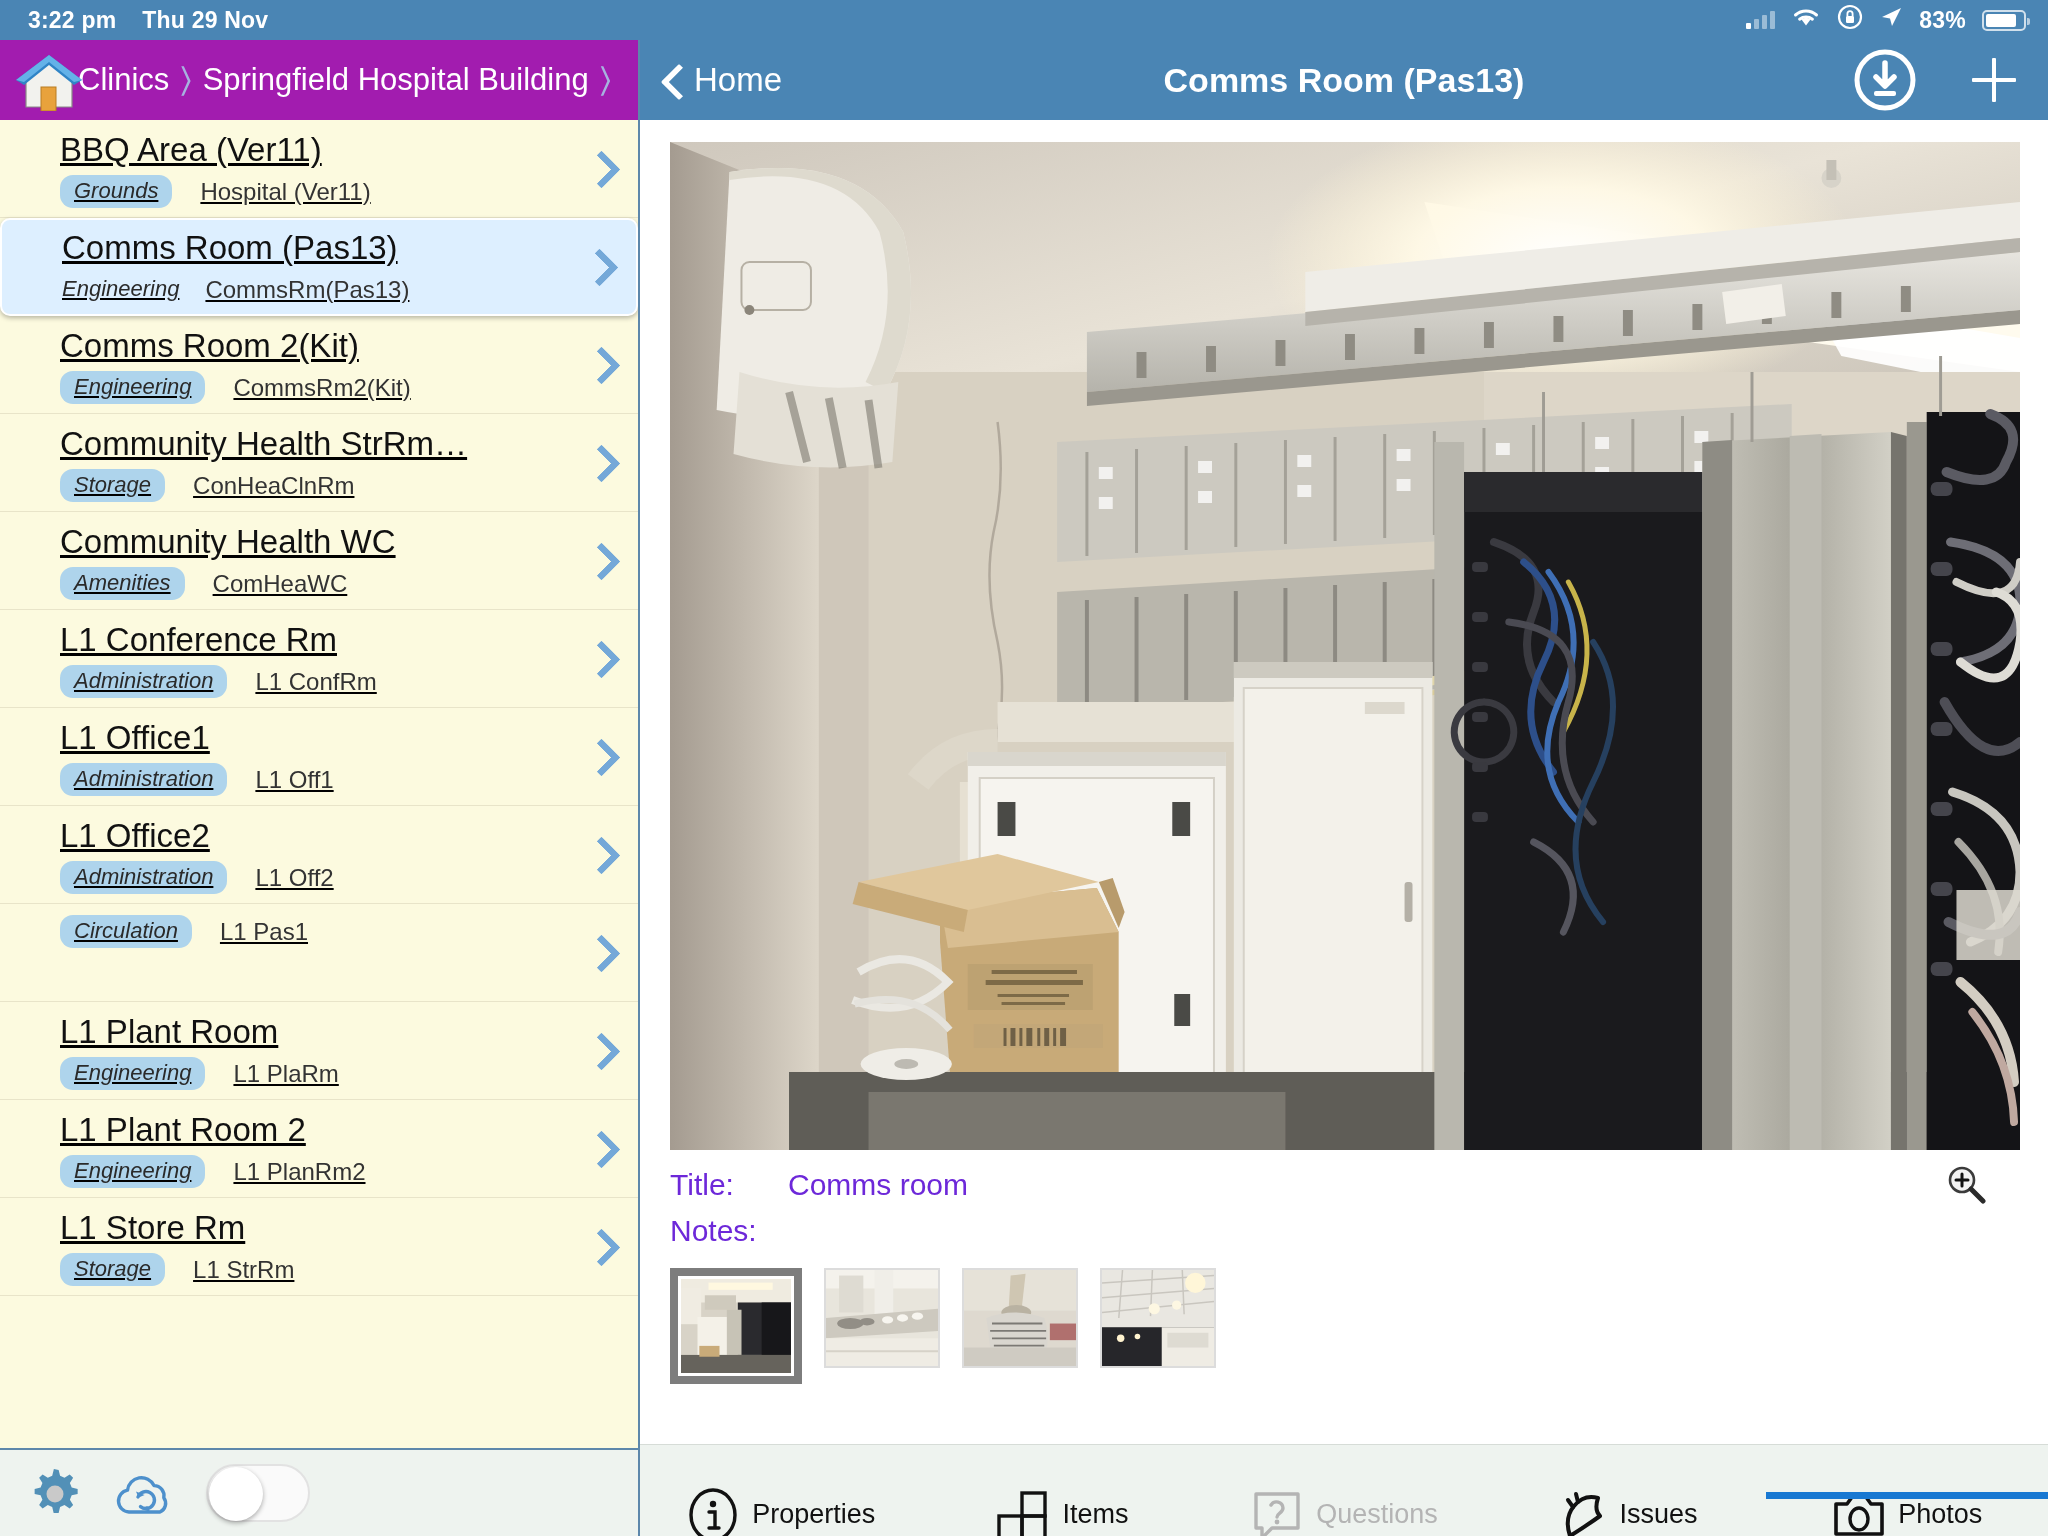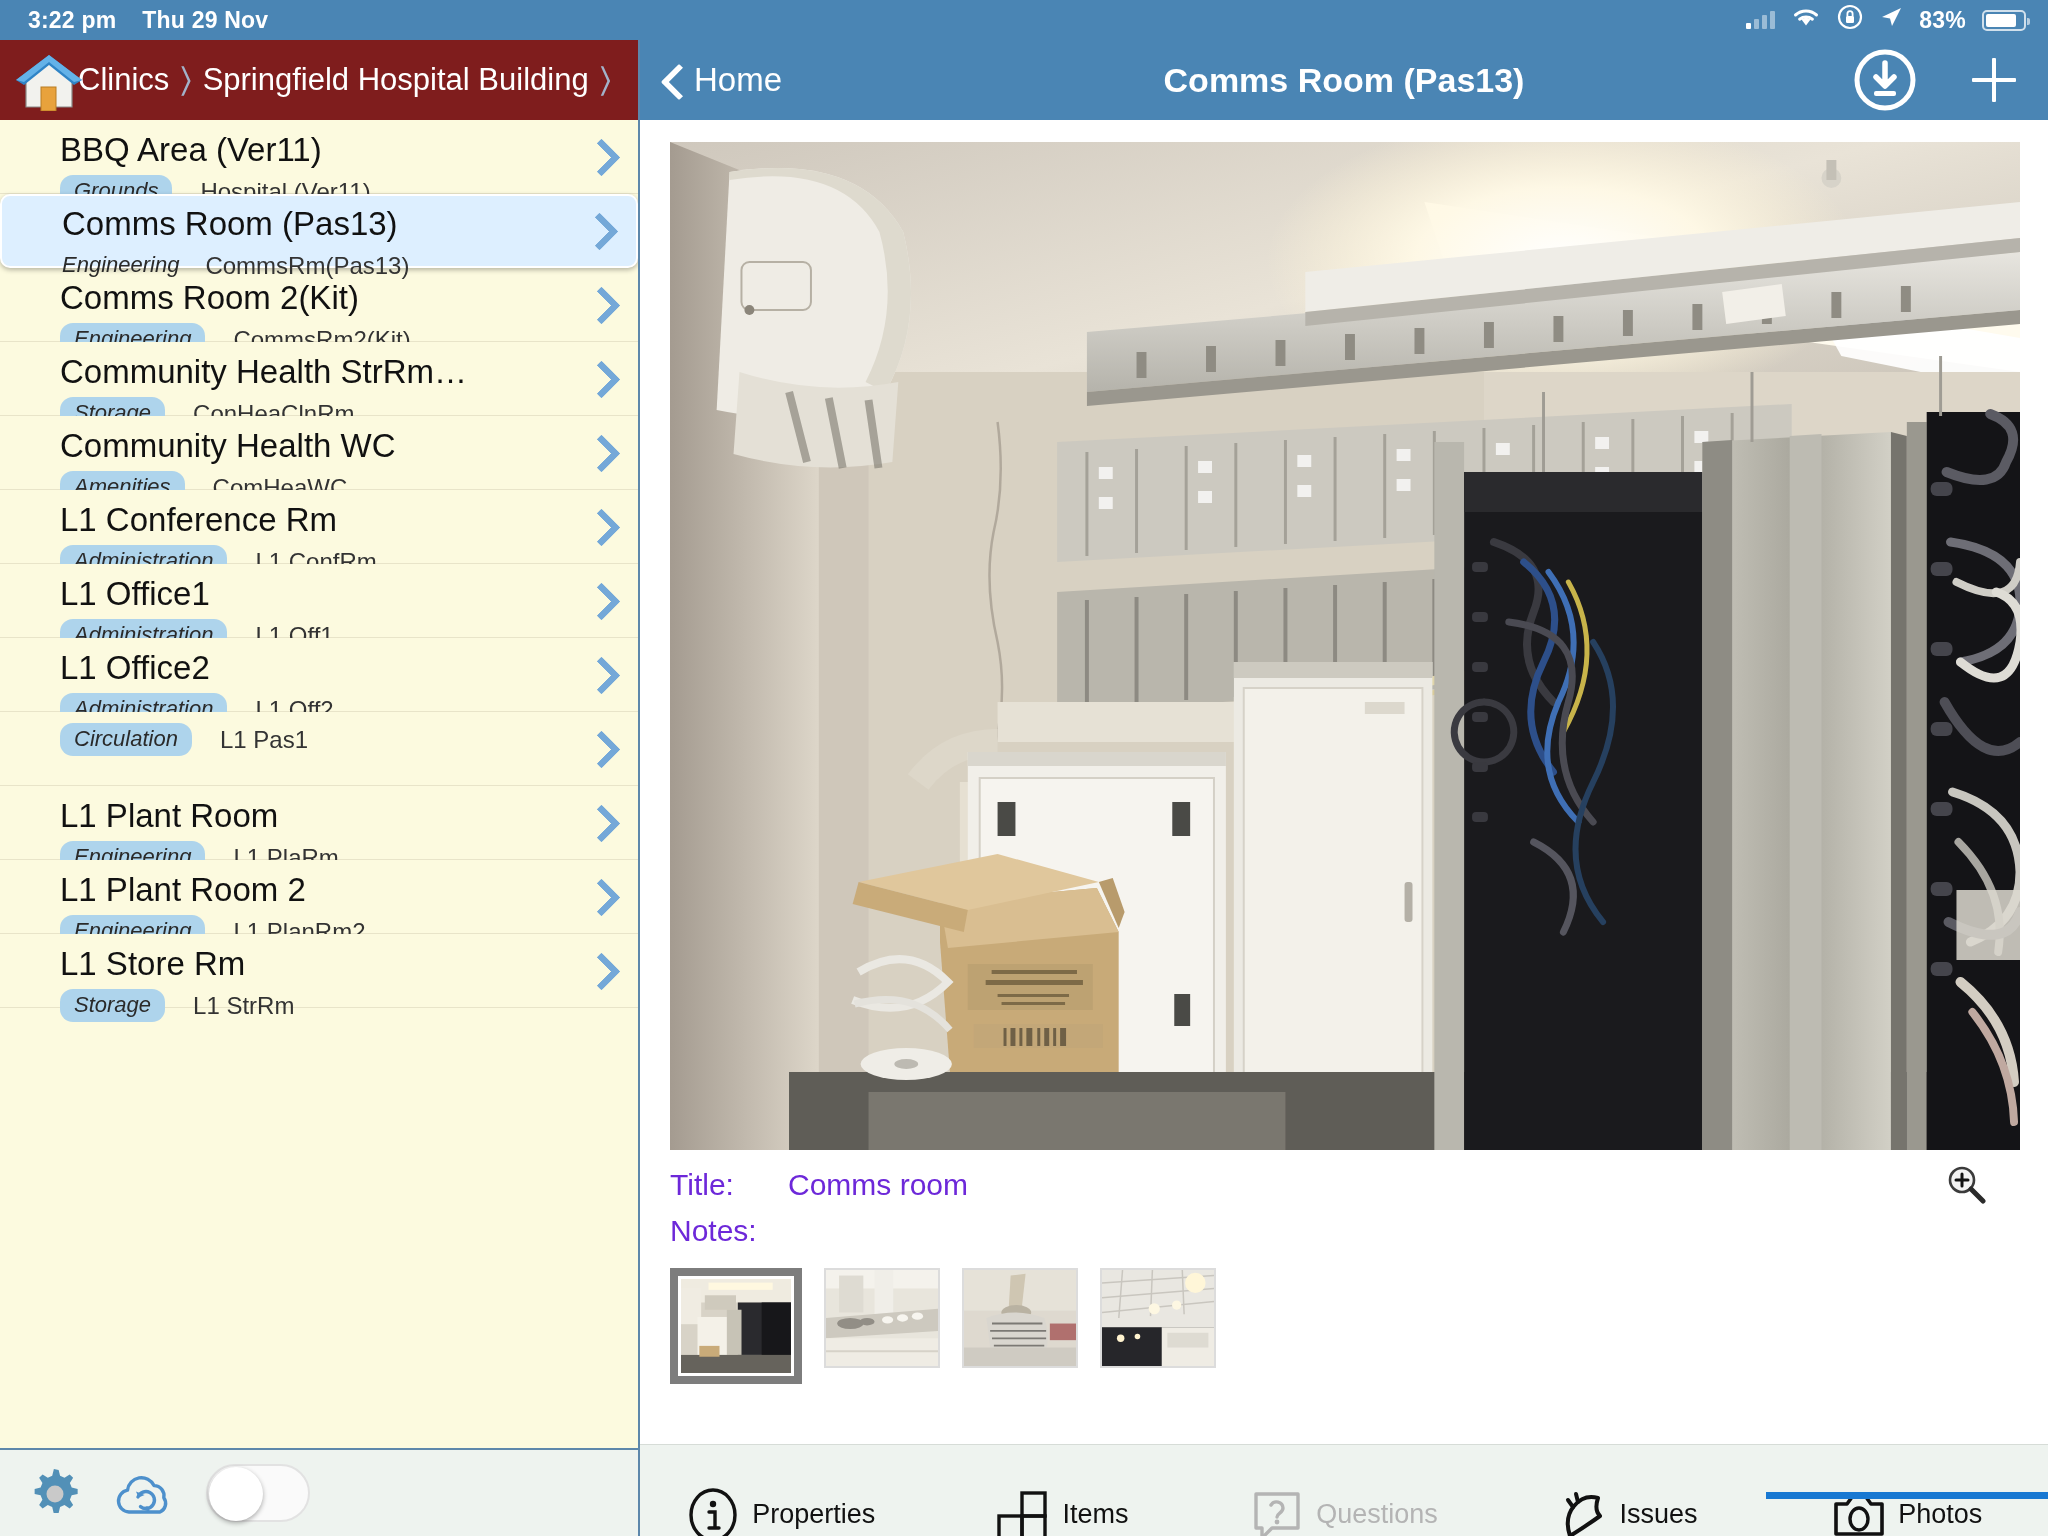--- a/index.html
+++ b/index.html
@@ -48,21 +48,21 @@
 
   
   .left {
     width: 640px; flex: 0 0 640px;
     display: flex; flex-direction: column;
     background: #fcfadf;
     border-right: 2px solid #5d87ab;
   }
   .crumbbar {
     height: 80px; flex: 0 0 80px;
-    background: #7f1d1d;
+    background: #a21caf;
     display: flex; align-items: center;
     padding-left: 14px; gap: 0;
     overflow: hidden;
   }
   .house { width: 70px; height: 62px; flex: 0 0 70px; position: relative; margin-right: -6px; }
   .crumb-txt {
     color: #fff; font-size: 31px; white-space: nowrap;
   }
   .crumb-sep {
     color: #a9cde8; font-size: 34px; font-weight: 300;
@@ -74,24 +74,25 @@
     background: #d2cec2;
     display: flex; align-items: center; justify-content: center;
     font-size: 31px; font-weight: bold; color: #111;
     border-bottom: 1px solid #b8b4a8;
   }
 
   .list-scroll { flex: 1 1 auto; overflow: hidden; background: #fcfadf; position: relative; }
 
   .row {
     position: relative;
-    height: 74px;
+    height: 98px;
     padding: 8px 0 0 60px;
     border-bottom: 1px solid #e8e4c9;
     background: #fcfadf;
+    text-decoration: underline;
   }
   .row.sel {
     background: #ddefff;
     border: 2px solid #ffffff;
     border-radius: 10px;
     box-shadow: 0 2px 5px rgba(0,0,0,.28);
     padding-top: 6px;
     z-index: 2;
   }
   .row-title {

